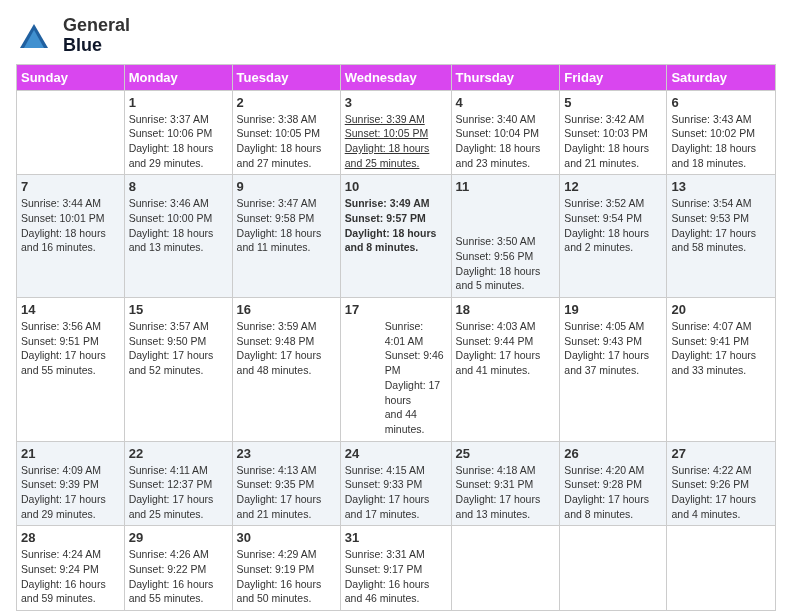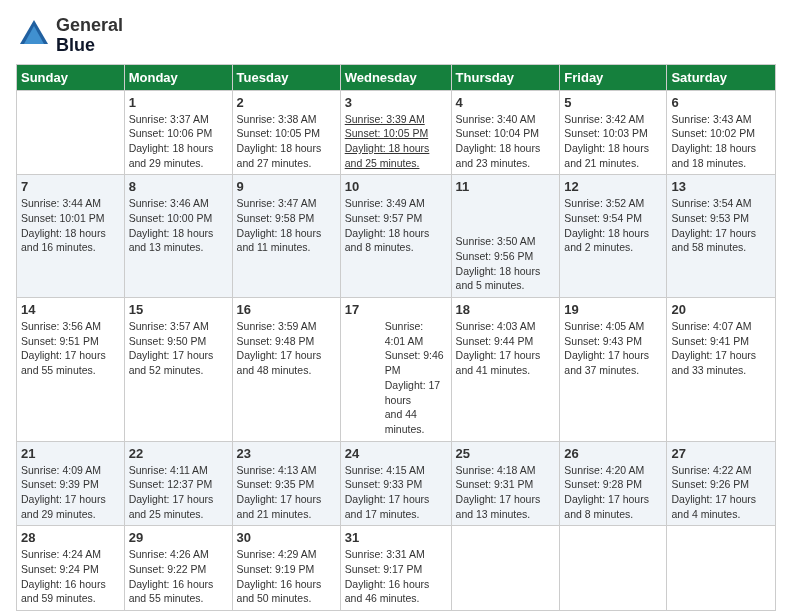--- a/index.html
+++ b/index.html
@@ -11,22 +11,22 @@
       padding: 16px;
     }
     .header-area {
       display: flex;
       justify-content: space-between;
       align-items: flex-start;
       margin-bottom: 8px;
     }
     .logo {
       display: flex;
-      align-items: flex-start;
-      gap: 4px;
+      align-items: flex-end;
+      gap: 11px;
     }
     .logo-text {
       display: flex;
       flex-direction: column;
       line-height: 1.1;
     }
     .logo-general {
       font-size: 18px;
       font-weight: bold;
       color: #333;
@@ -51,21 +51,21 @@
     .sub-title {
       font-size: 16px;
       color: #555;
     }
     .calendar {
       width: 100%;
       border-collapse: collapse;
       font-size: 11px;
     }
     .calendar thead th {
-      background: #15803d;
+      background: #d946ef;
       color: #fff;
       padding: 5px 4px;
       text-align: left;
       font-size: 13px;
       font-weight: bold;
       border: 1px solid #ccc;
     }
     .calendar tbody td {
       border: 1px solid #ccc;
       vertical-align: top;
@@ -185,21 +185,21 @@
         </td>
         <td>
           <div class="day-number">9</div>
           <div class="day-info" style="white-space: pre-line;">Sunrise: 3:47 AM
 Sunset: 9:58 PM
 Daylight: 18 hours
 and 11 minutes.</div>
         </td>
         <td>
           <div class="day-number">10</div>
-          <div class="day-info" style="white-space: pre-line;">Sunrise: 3:49 AM
+          <div class="day-info" style="white-space: pre-line; font-weight: bold;">Sunrise: 3:49 AM
 Sunset: 9:57 PM
 Daylight: 18 hours
 and 8 minutes.</div>
         </td>
         <td>
           <div class="day-number">11</div>
           <div class="day-info" style="white-space: pre-line; margin-top: 40px;">Sunrise: 3:50 AM
 Sunset: 9:56 PM
 Daylight: 18 hours
 and 5 minutes.</div>

